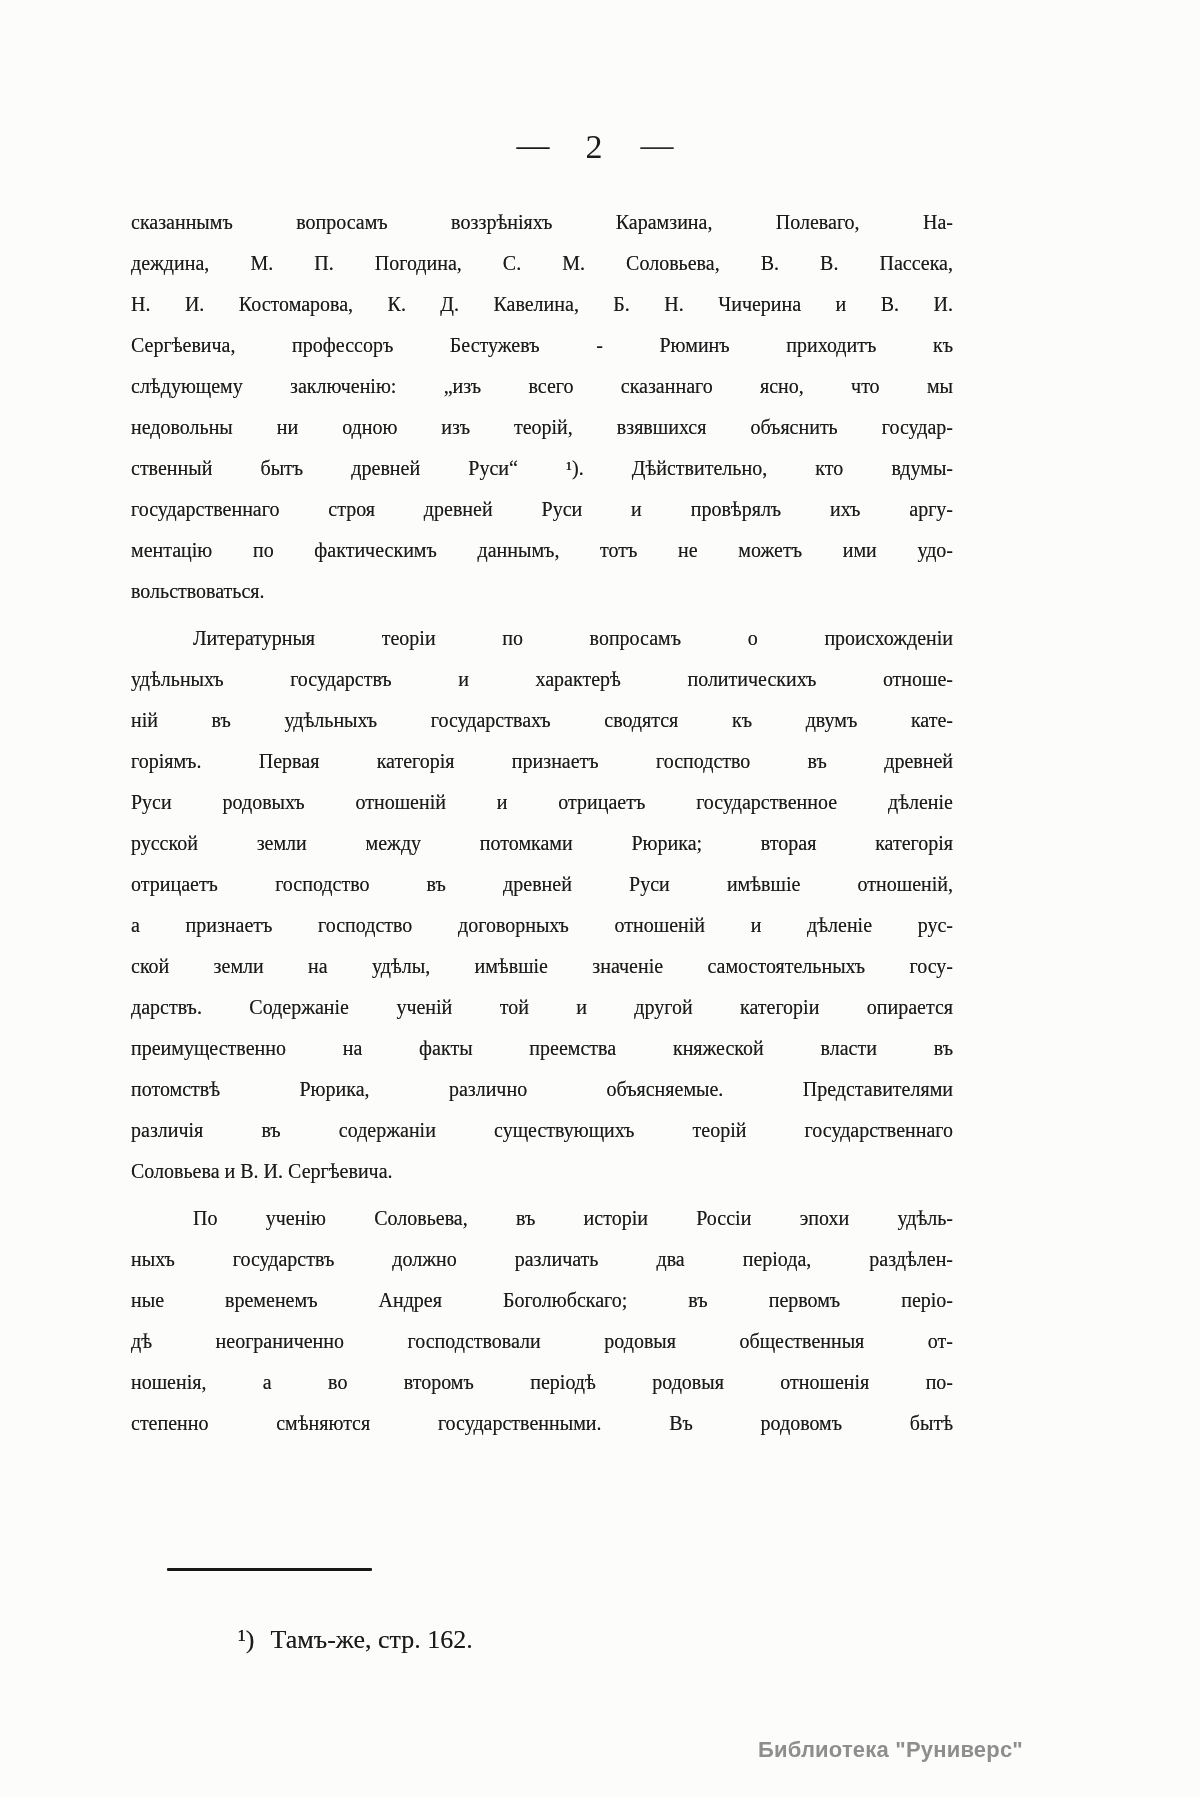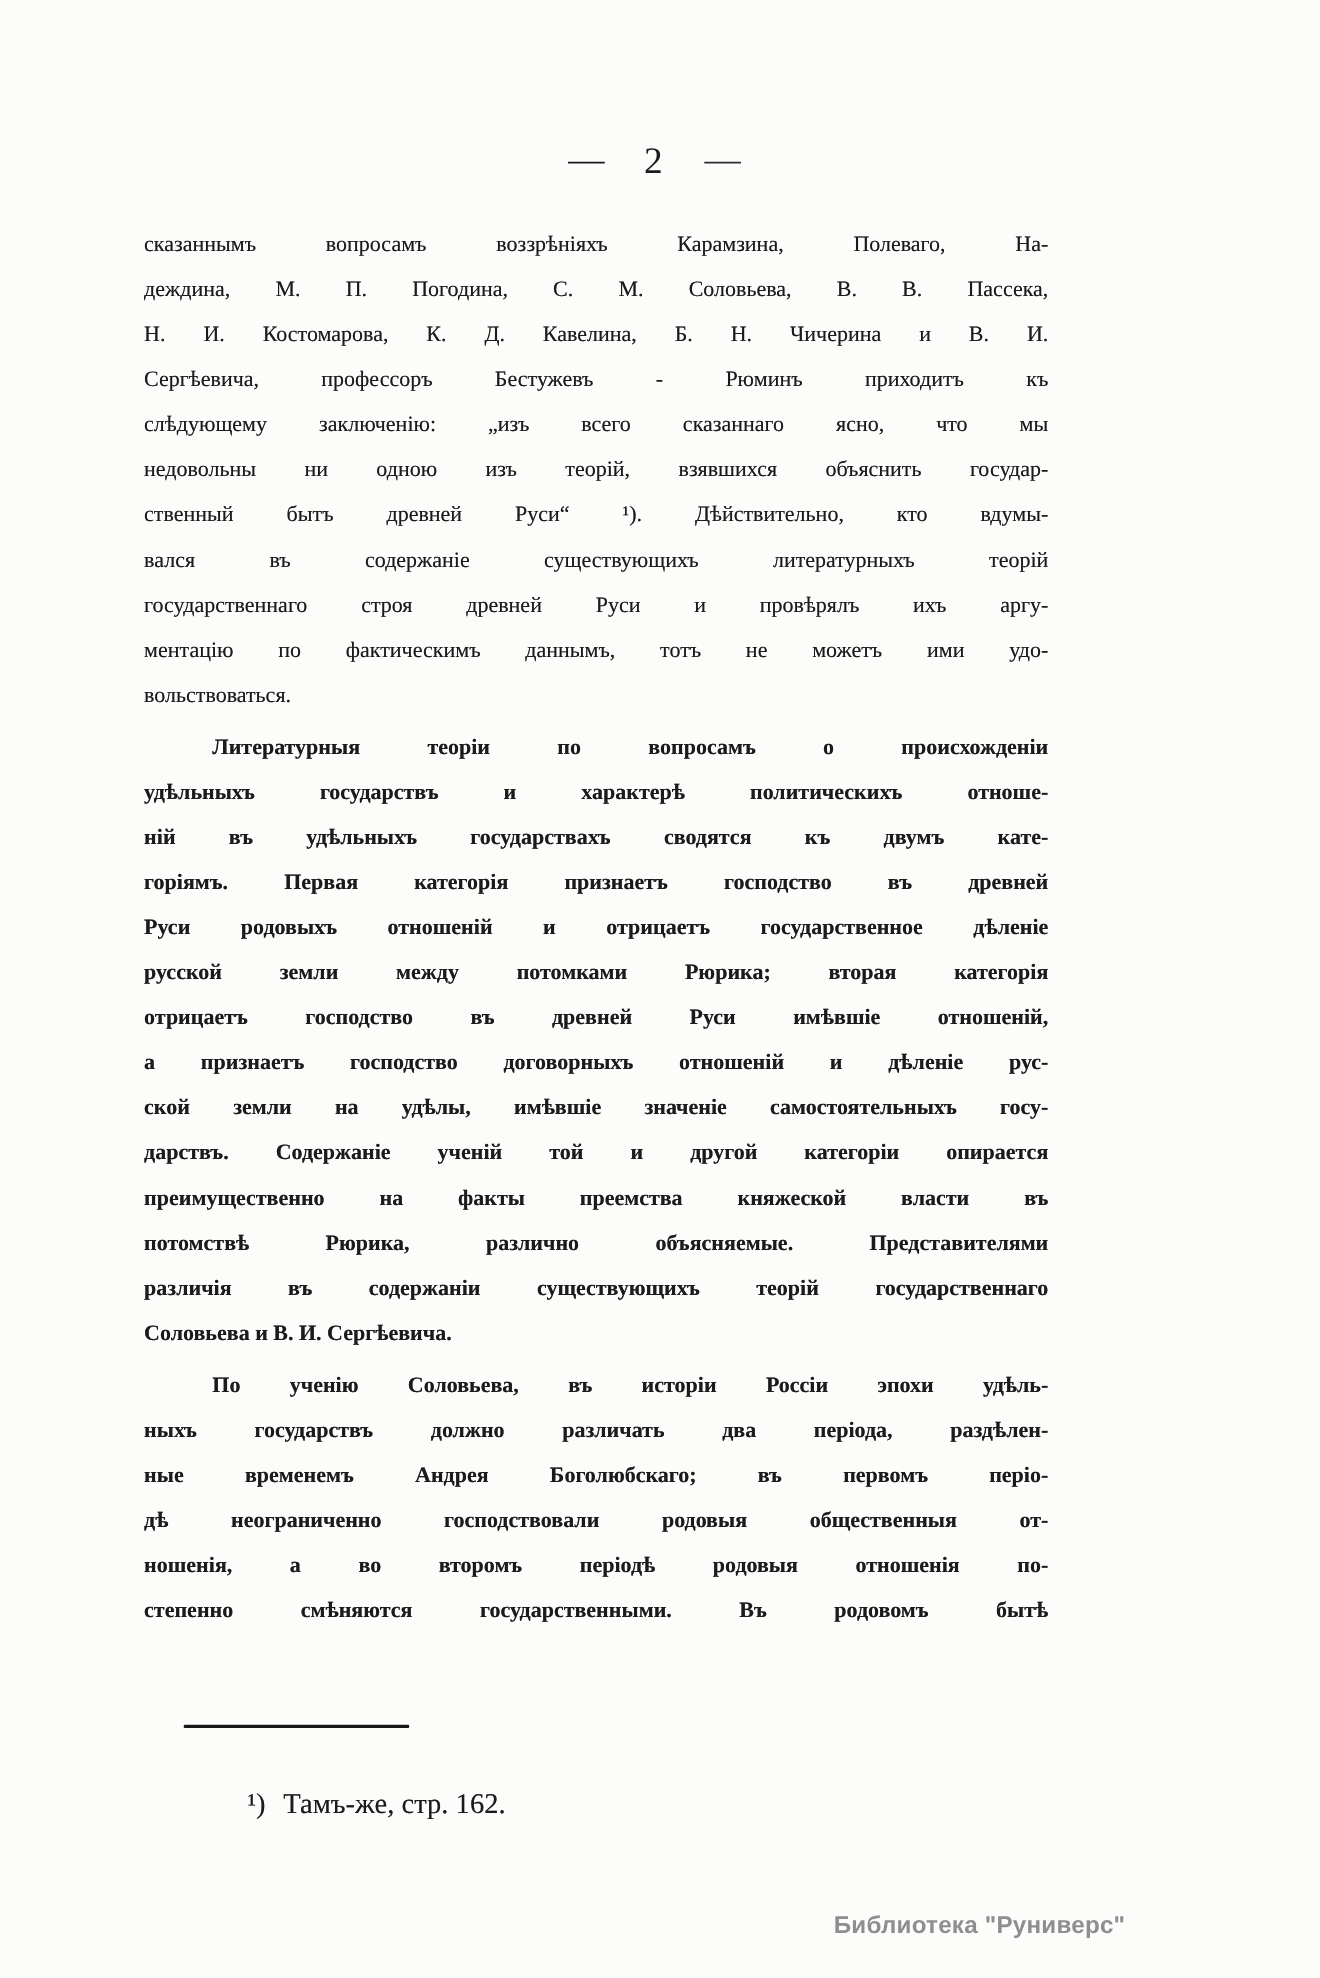--- a/index.html
+++ b/index.html
@@ -31,41 +31,41 @@
   .running-head .page-number { font-size: 34px; }
   
   .body-text {
     position: absolute;
     left: 131px; top: 202px;
     width: 822px;
     font-size: 20px;
     text-shadow: 0 0 0.5px rgba(10,10,10,0.55);
   }
   .paragraph { margin: 0; }
-  .paragraph.indent { margin-top: 6px; font-weight: bold; }
+  .paragraph.indent { margin-top: 6px; }
   .paragraph.indent .line:first-child { text-indent: 62px; }
   .line {
     height: 41px; line-height: 41px;
     text-align: justify;
     text-align-last: justify;
     white-space: normal;
     overflow: visible;
   }
   .line.end { text-align-last: left; }
   
   .footnote-rule {
     position: absolute;
     left: 167px; top: 1568px;
     width: 205px; height: 3px;
     background: #181818;
     border-radius: 1px;
   }
   .footnote {
     position: absolute;
-    left: 225px; top: 1622px;
+    left: 238px; top: 1622px;
     font-size: 26px;
     line-height: 36px;
     text-shadow: 0 0 0.5px rgba(10,10,10,0.5);
   }
   .footnote .marker { margin-right: 16px; }
   
   .watermark {
     position: absolute;
     right: 177px; top: 1737px;
     font-family: "Liberation Sans", "DejaVu Sans", sans-serif;
@@ -89,21 +89,20 @@
   <div class="body-text">
 
   <div class="paragraph">
         <div class="line">сказаннымъ вопросамъ воззрѣніяхъ Карамзина, Полеваго, На-</div>
         <div class="line">деждина, М. П. Погодина, С. М. Соловьева, В. В. Пассека,</div>
         <div class="line">Н. И. Костомарова, К. Д. Кавелина, Б. Н. Чичерина и В. И.</div>
         <div class="line">Сергѣевича, профессоръ Бестужевъ - Рюминъ приходитъ къ</div>
         <div class="line">слѣдующему заключенію: „изъ всего сказаннаго ясно, что мы</div>
         <div class="line">недовольны ни одною изъ теорій, взявшихся объяснить государ-</div>
         <div class="line">ственный бытъ древней Руси“ ¹). Дѣйствительно, кто вдумы-</div>
-        <div class="line">вался въ содержаніе существующихъ литературныхъ теорій</div>
         <div class="line">государственнаго строя древней Руси и провѣрялъ ихъ аргу-</div>
         <div class="line">ментацію по фактическимъ даннымъ, тотъ не можетъ ими удо-</div>
         <div class="line end">вольствоваться.</div>
       </div>
       <div class="paragraph indent">
         <div class="line">Литературныя теоріи по вопросамъ о происхожденіи</div>
         <div class="line">удѣльныхъ государствъ и характерѣ политическихъ отноше-</div>
         <div class="line">ній въ удѣльныхъ государствахъ сводятся къ двумъ кате-</div>
         <div class="line">горіямъ. Первая категорія признаетъ господство въ древней</div>
         <div class="line">Руси родовыхъ отношеній и отрицаетъ государственное дѣленіе</div>

